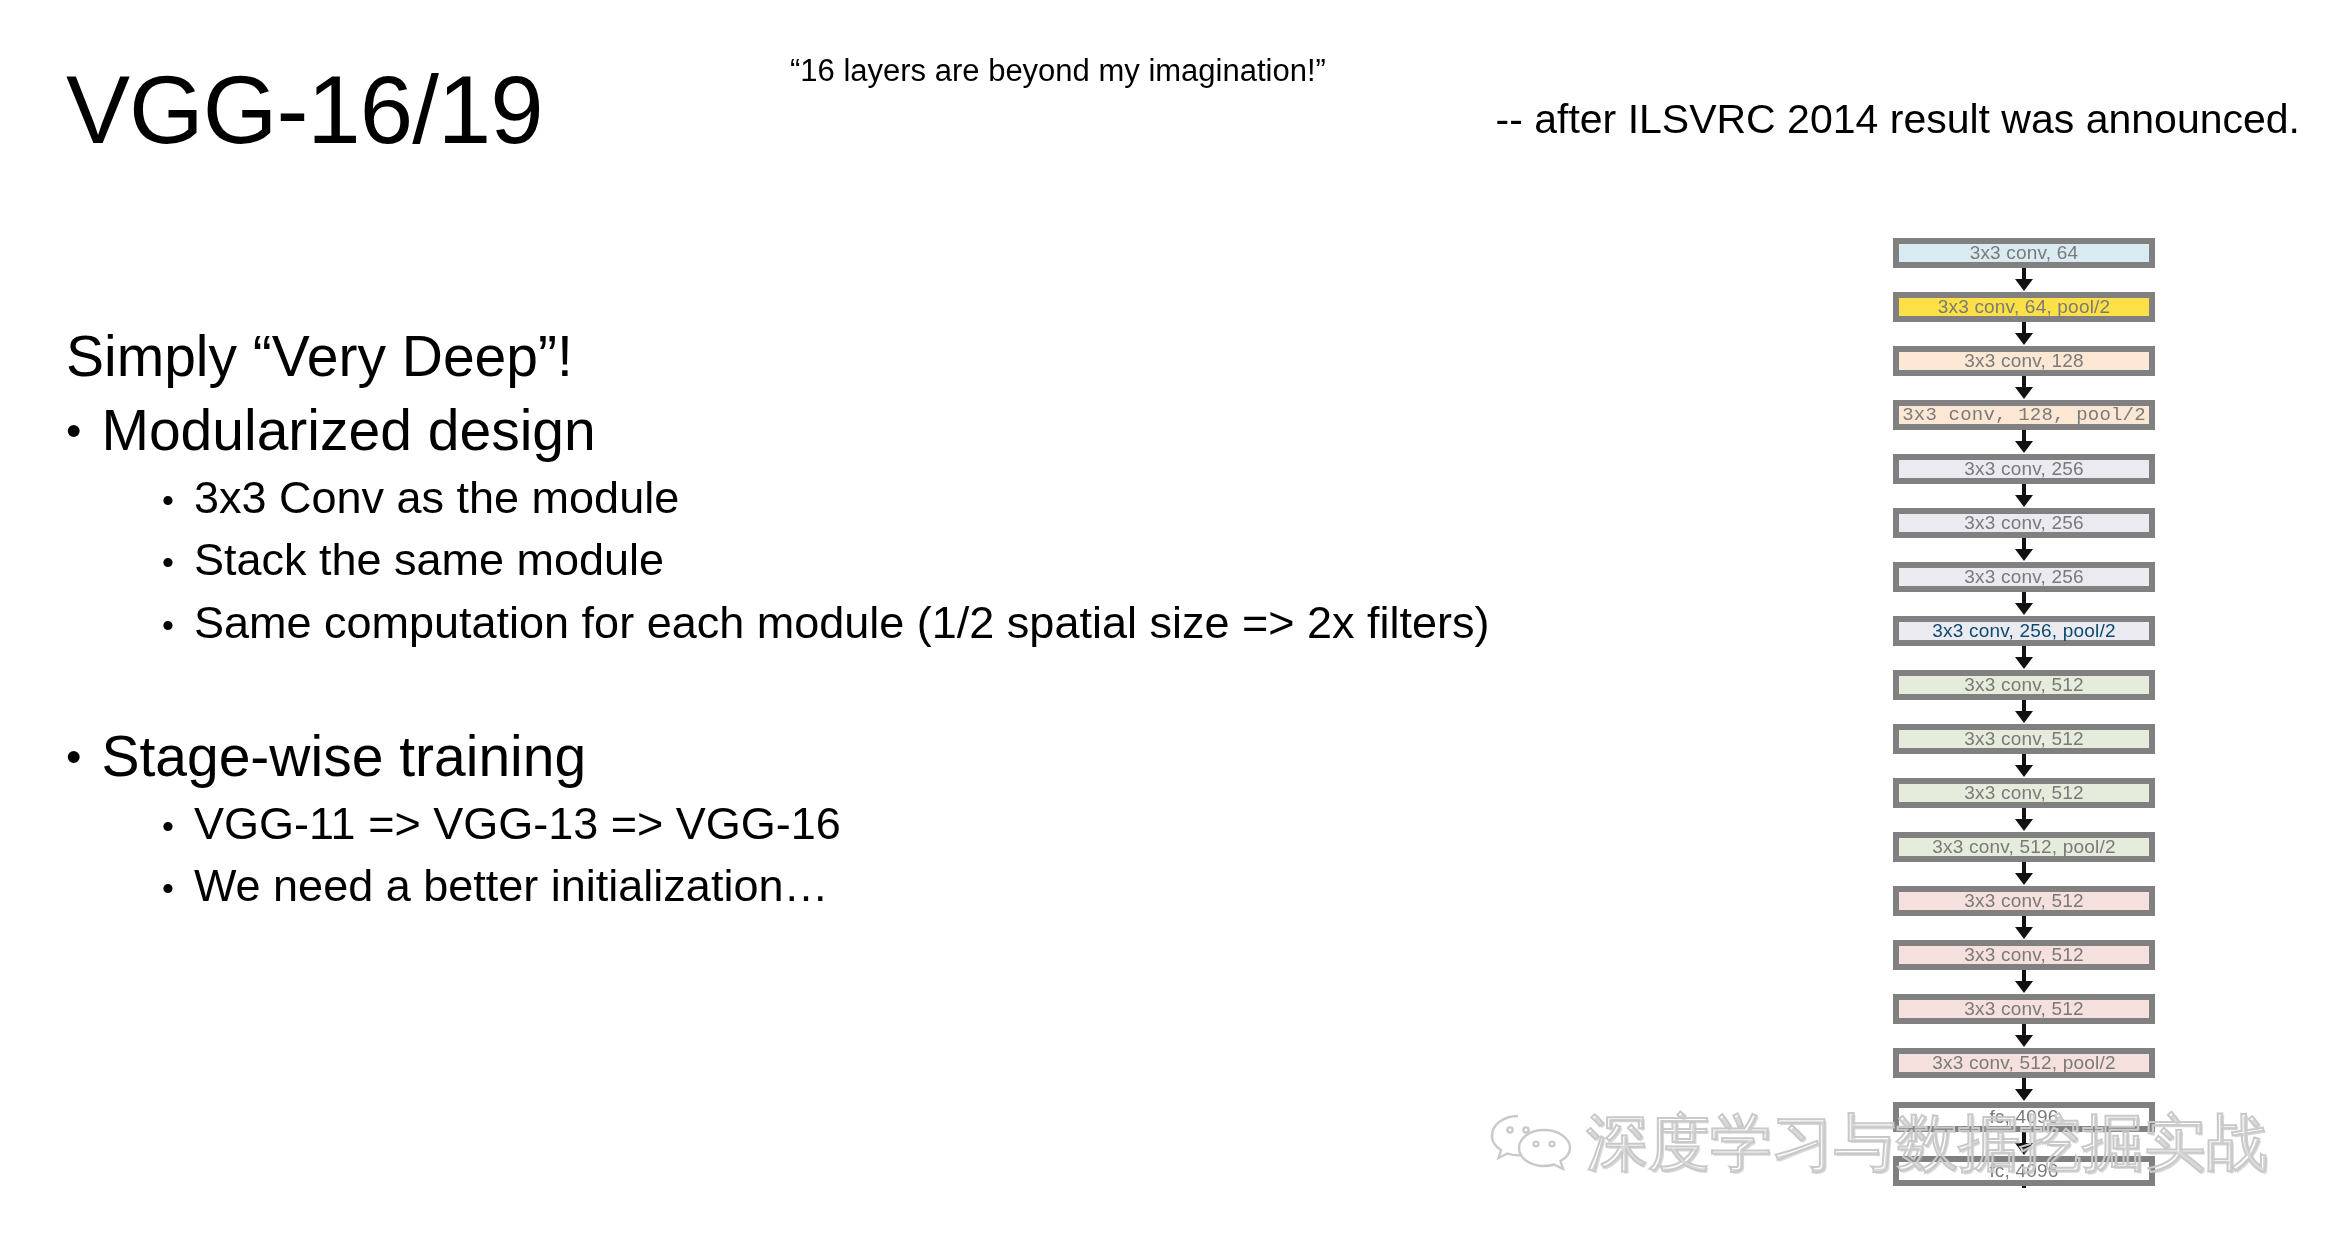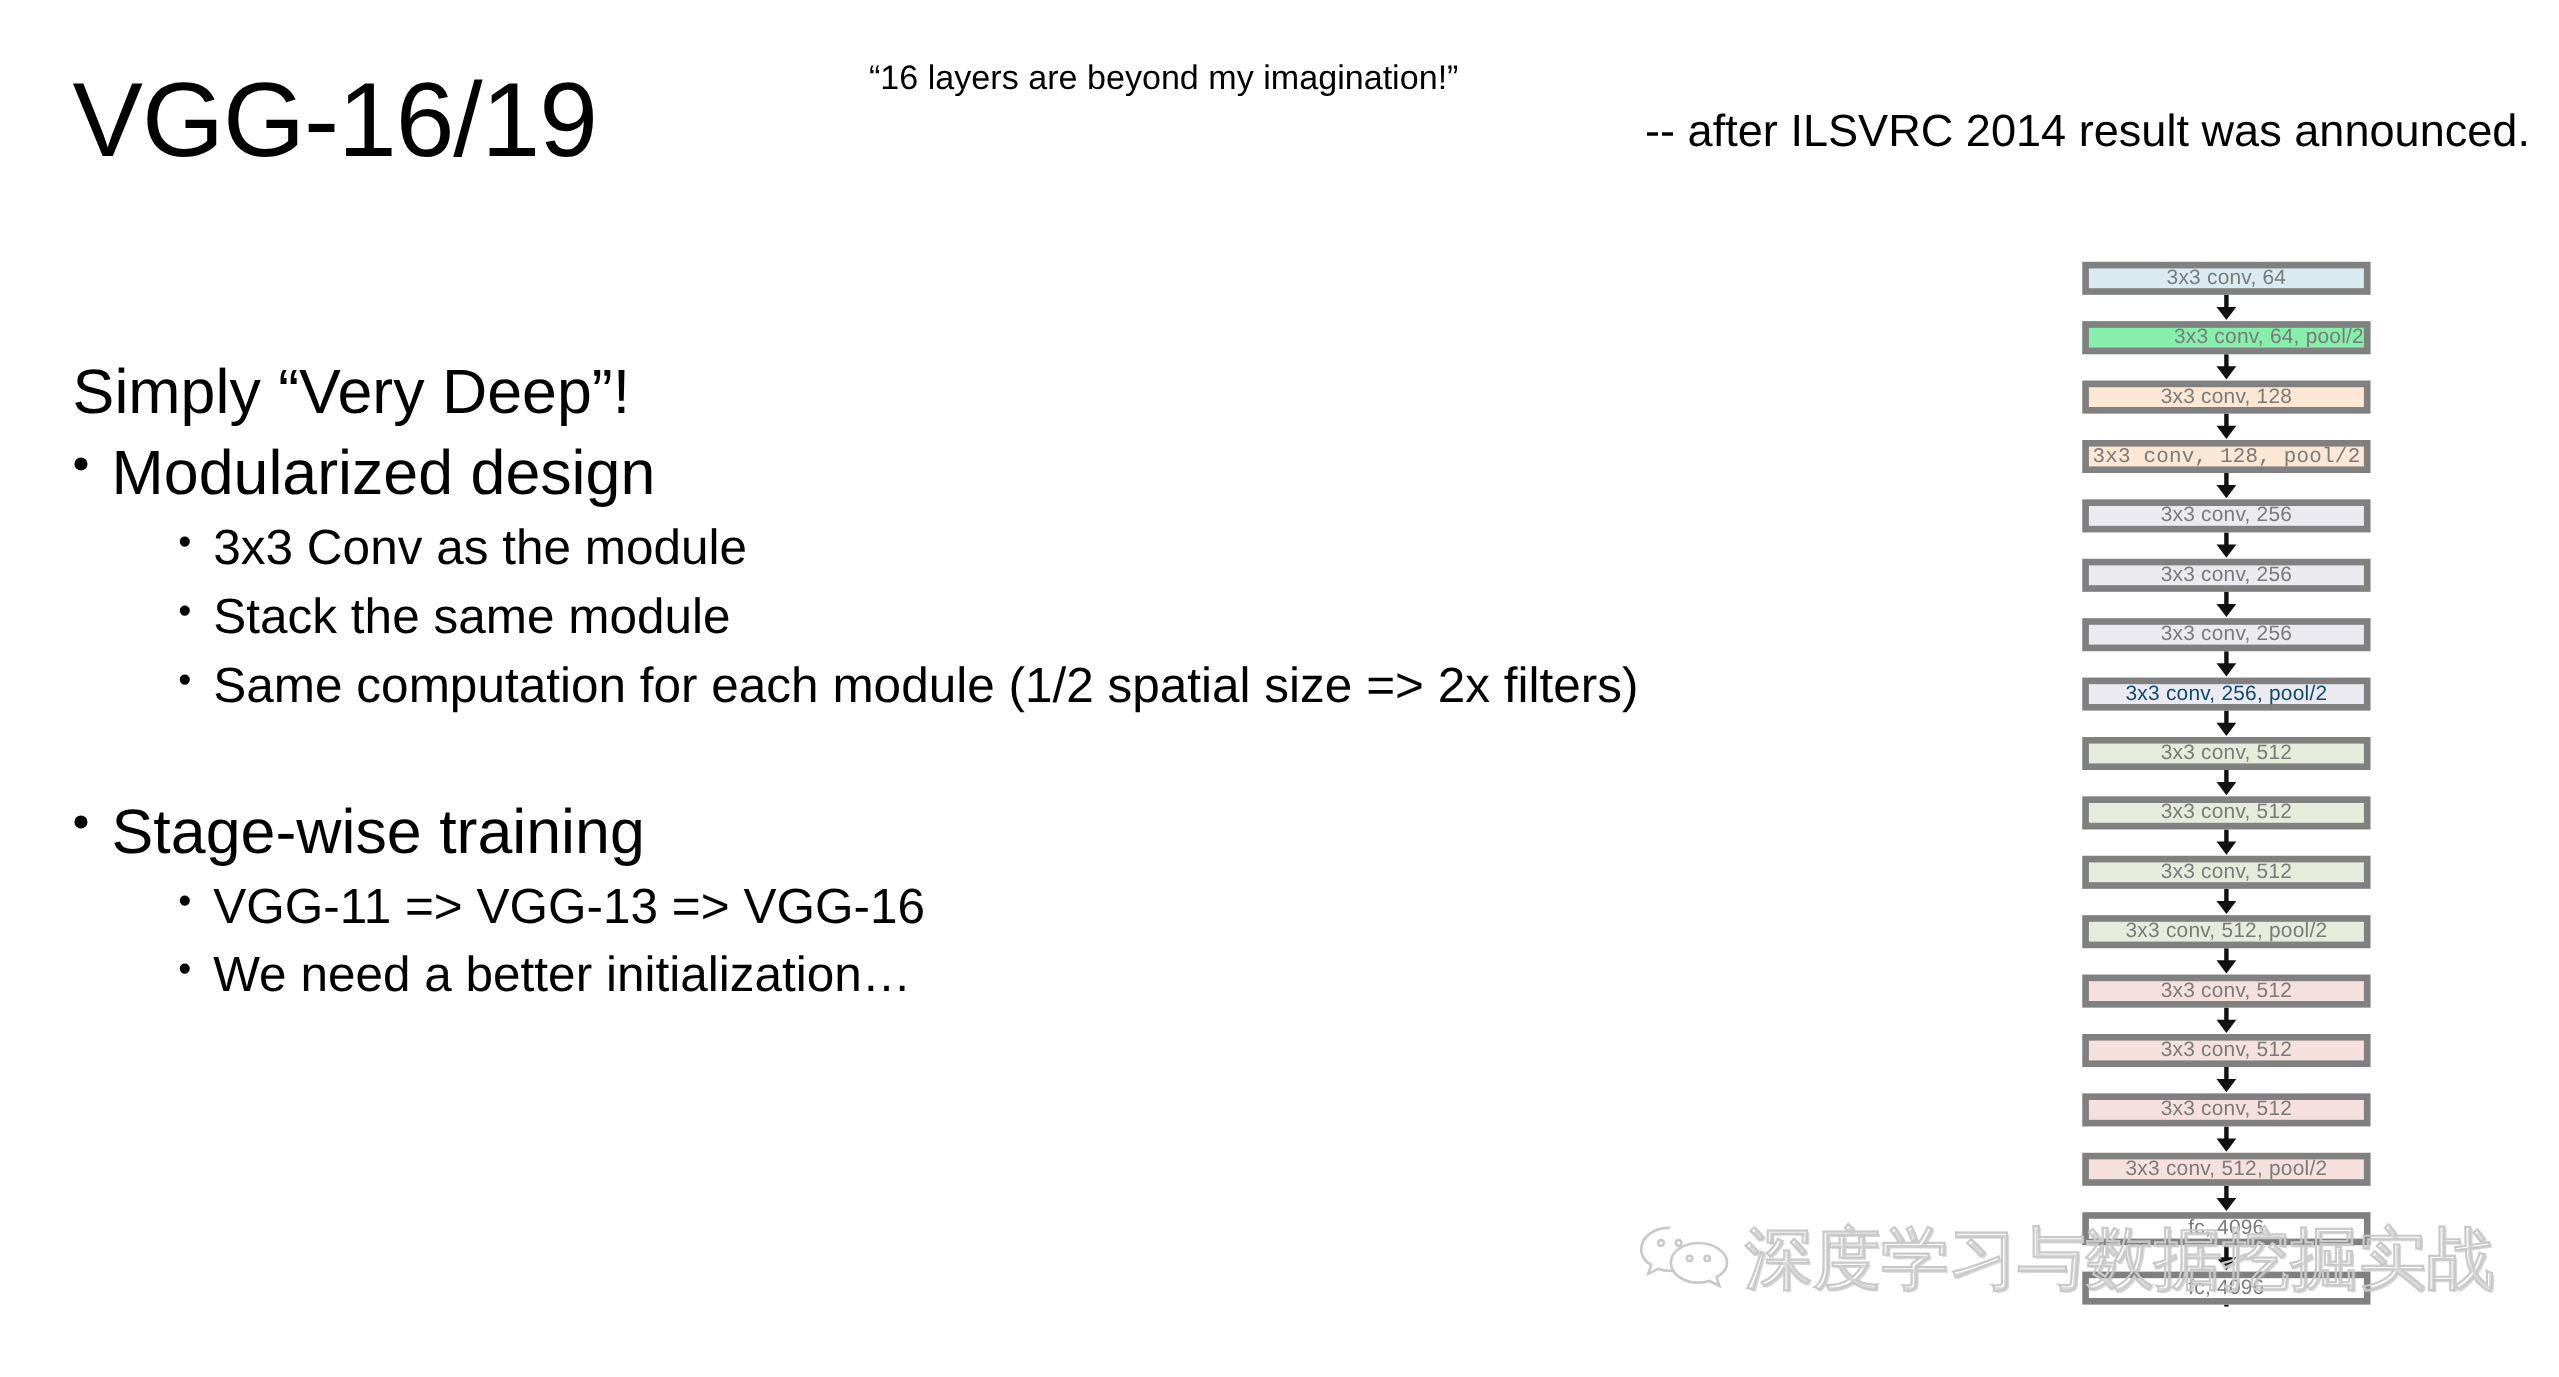--- a/index.html
+++ b/index.html
@@ -51,21 +51,21 @@
 
   
   #body {
     position: absolute;
     left: 66px;
     top: 320px;
     width: 1790px;
   }
   .lvl0, .lvl1, .lvl2 {
     display: flex;
-    align-items: flex-start;
+    align-items: center;
   }
   .lvl0 {
     font-size: 57px;
     line-height: 1.27;
     margin-bottom: 2px;
   }
   .lvl1 {
     font-size: 57px;
     line-height: 1.27;
     margin-bottom: 2px;
@@ -193,21 +193,21 @@
   <div id="arch">
       <div class="arch-block" style="background: rgb(217, 234, 240); border-color: rgb(128, 128, 128); color: rgb(122, 122, 122);">
         <span>3x3 conv, 64</span>
       </div>
       <div class="arch-row">
         <svg class="arch-arrow" viewBox="0 0 26 24">
           <rect x="11" y="0" width="4" height="13" fill="#111"></rect>
           <polygon points="4,11 22,11 13,23" fill="#111"></polygon>
         </svg>
       </div>
-      <div class="arch-block" style="background: #86efac; border-color: rgb(128, 128, 128); color: rgb(122, 122, 122); justify-content: flex-end;">
+      <div class="arch-block" style="background: #fde047; border-color: rgb(128, 128, 128); color: rgb(122, 122, 122);">
         <span>3x3 conv, 64, pool/2</span>
       </div>
       <div class="arch-row">
         <svg class="arch-arrow" viewBox="0 0 26 24">
           <rect x="11" y="0" width="4" height="13" fill="#111"></rect>
           <polygon points="4,11 22,11 13,23" fill="#111"></polygon>
         </svg>
       </div>
       <div class="arch-block" style="background: rgb(251, 231, 212); border-color: rgb(128, 128, 128); color: rgb(122, 122, 122);">
         <span>3x3 conv, 128</span>

